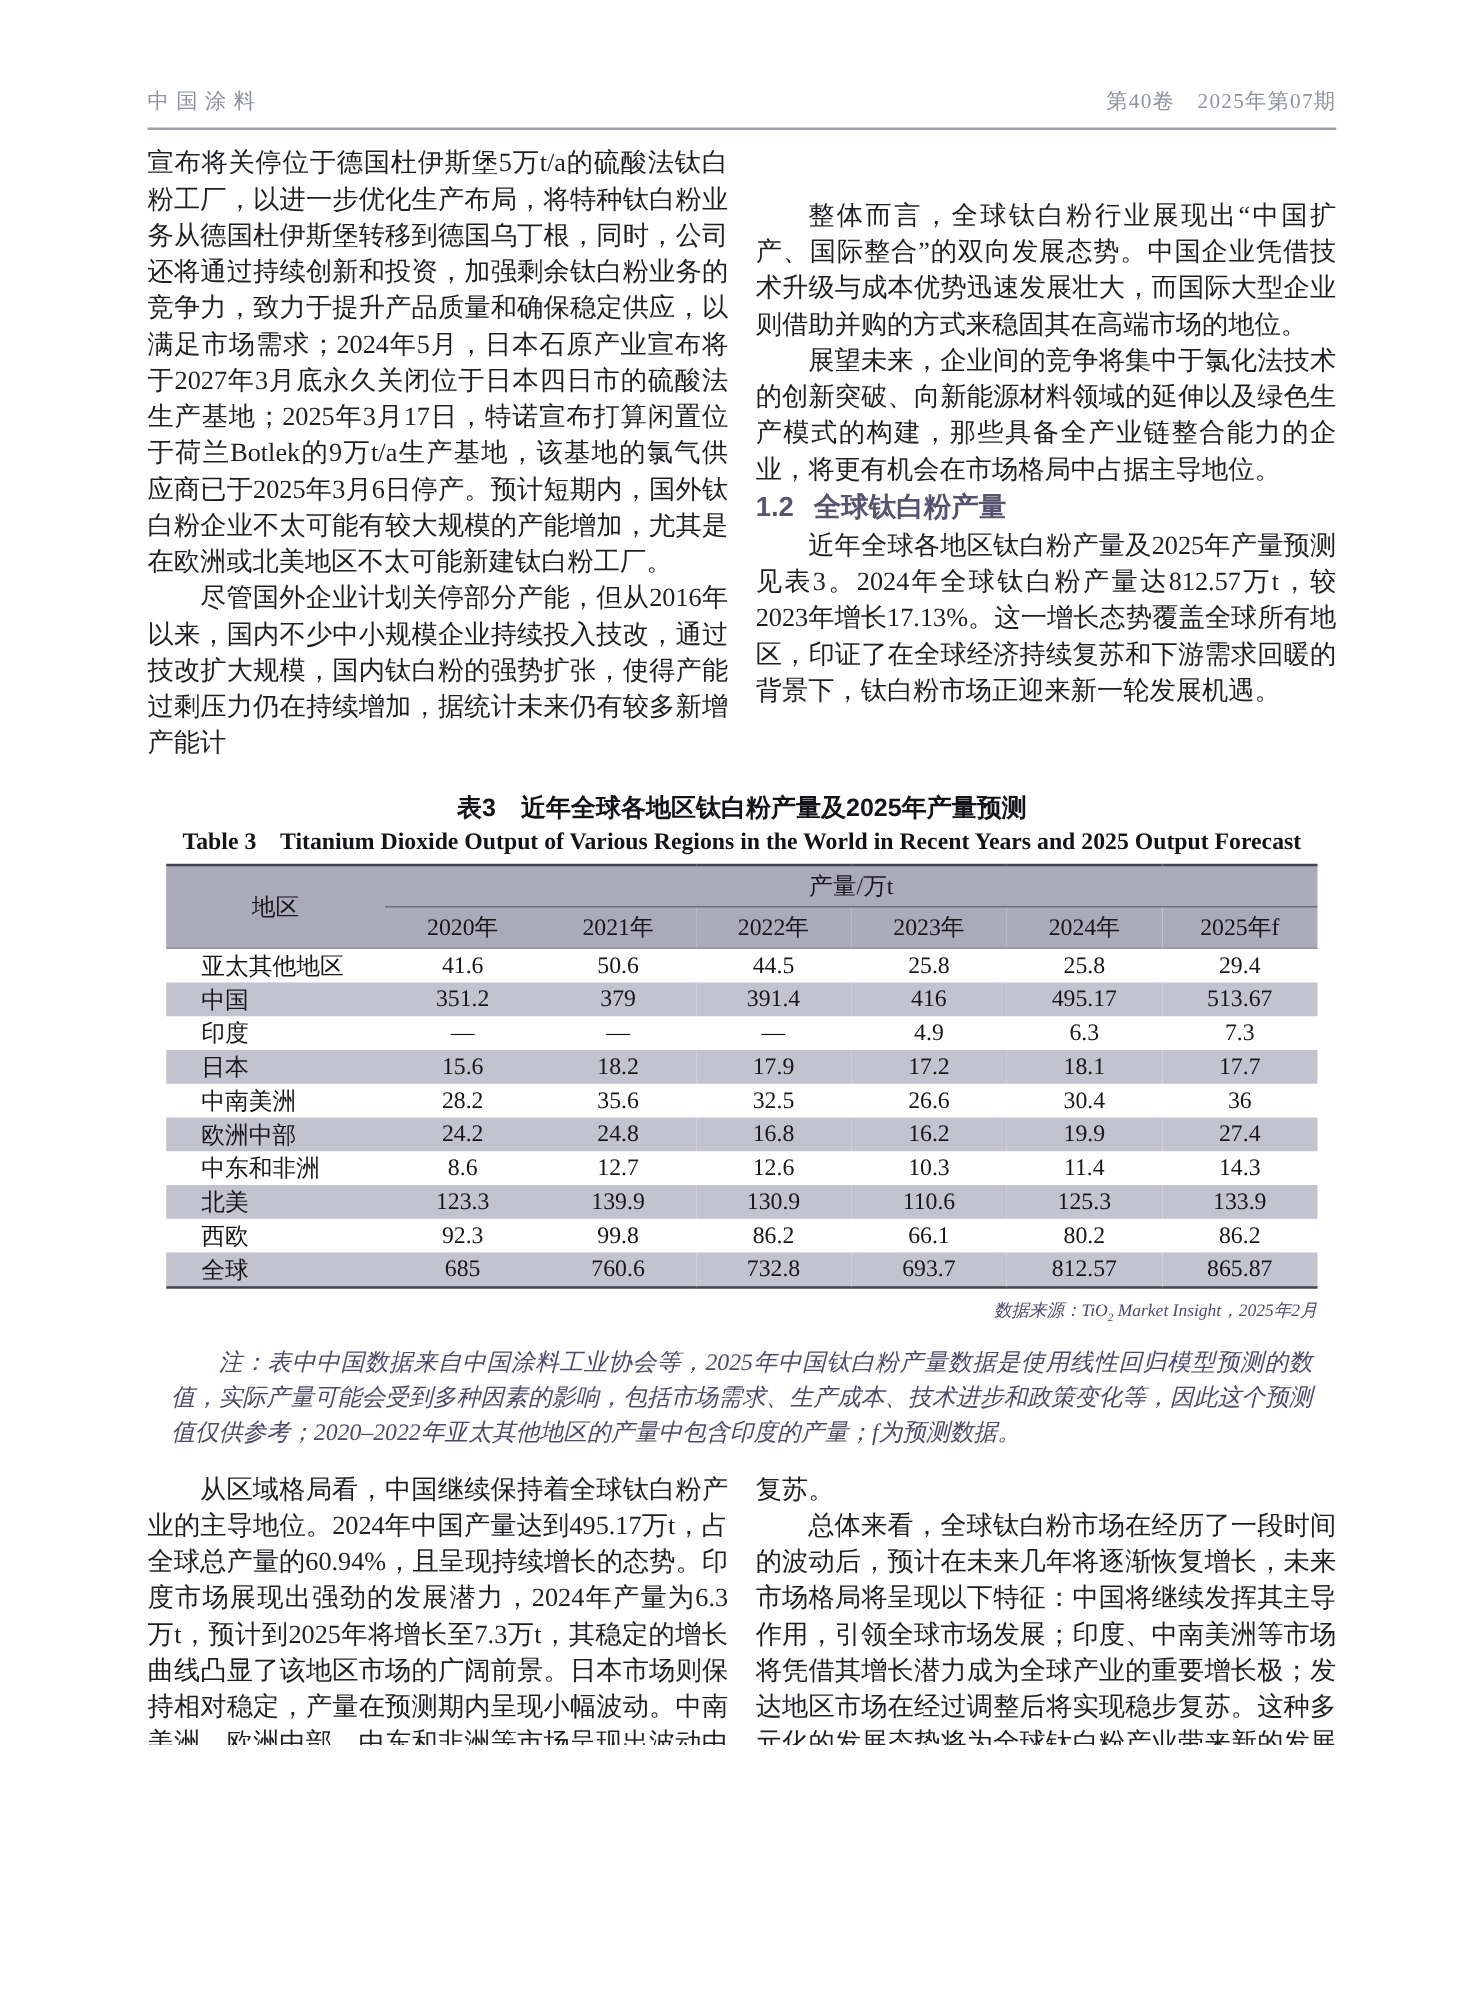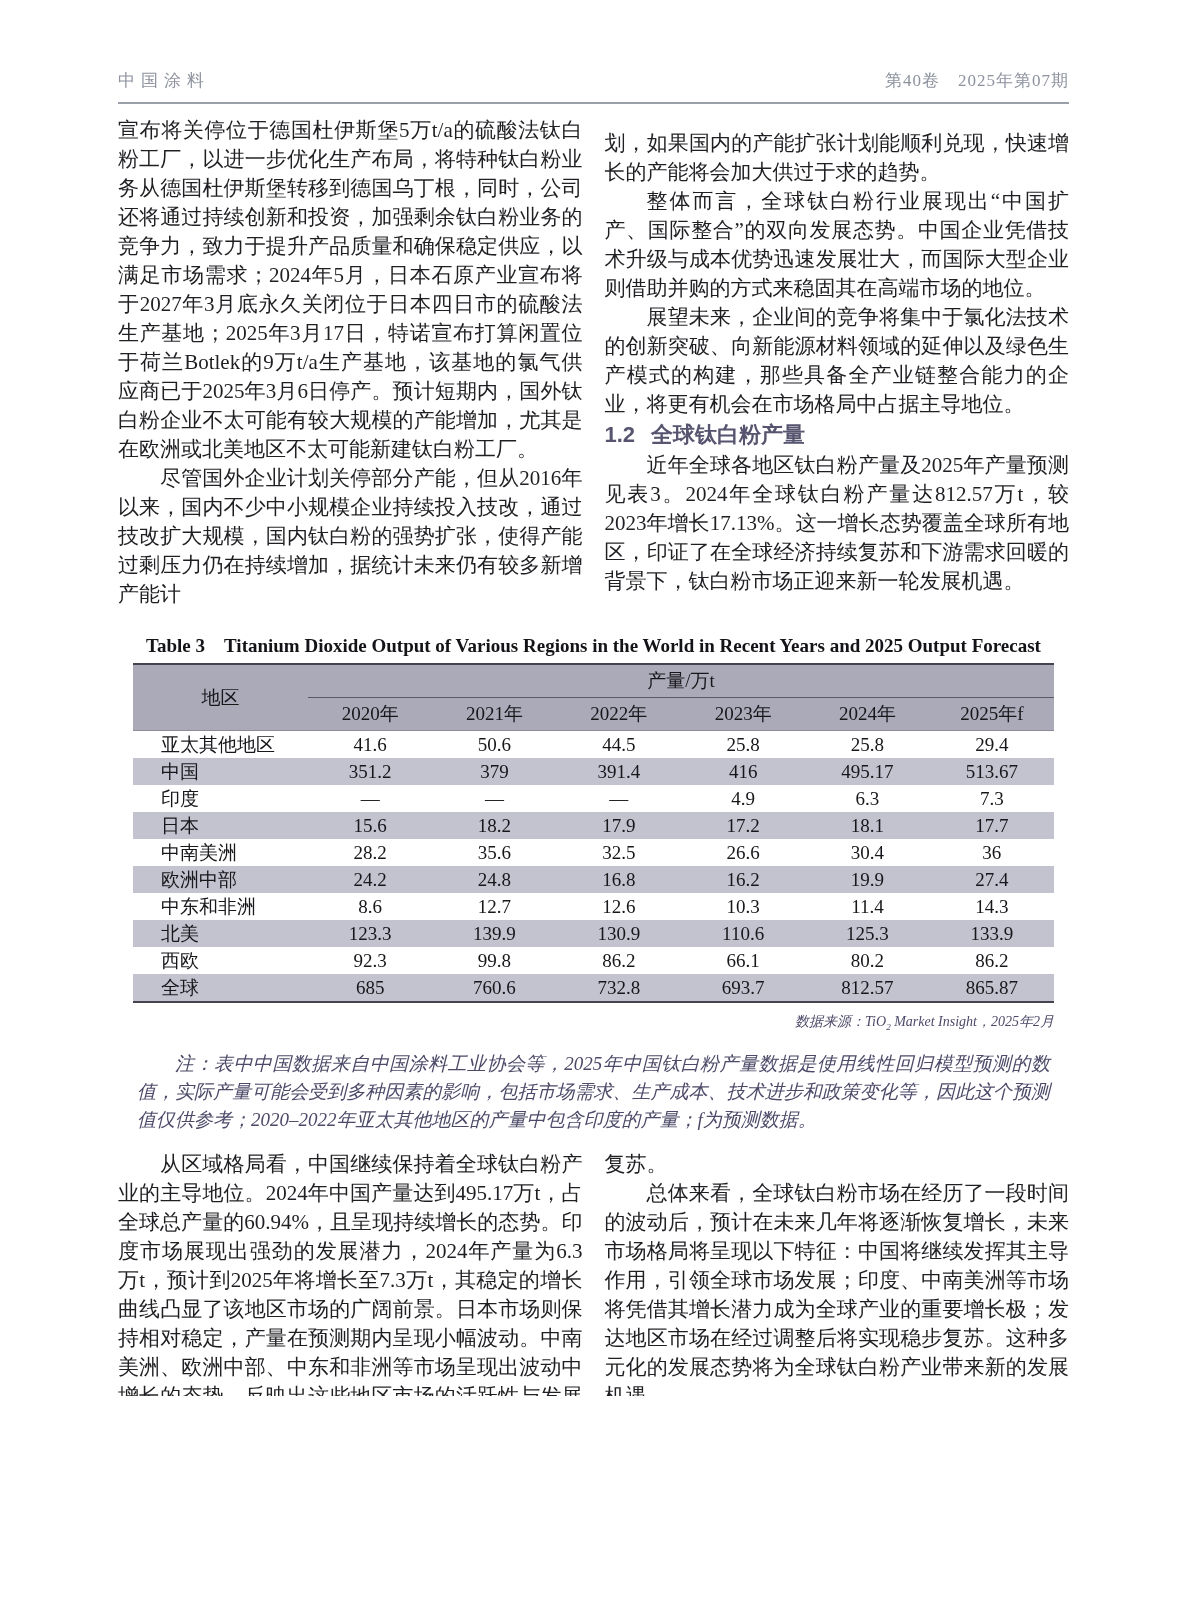--- a/index.html
+++ b/index.html
@@ -94,29 +94,29 @@
     <span class="jt">中国涂料</span>
     <span class="ii">第40卷　2025年第07期</span>
   </div>
 
   <div class="top-cols">
     <div class="col" id="col-top-left">
         <p class="para">宣布将关停位于德国杜伊斯堡5万t/a的硫酸法钛白粉工厂，以进一步优化生产布局，将特种钛白粉业务从德国杜伊斯堡转移到德国乌丁根，同时，公司还将通过持续创新和投资，加强剩余钛白粉业务的竞争力，致力于提升产品质量和确保稳定供应，以满足市场需求；2024年5月，日本石原产业宣布将于2027年3月底永久关闭位于日本四日市的硫酸法生产基地；2025年3月17日，特诺宣布打算闲置位于荷兰Botlek的9万t/a生产基地，该基地的氯气供应商已于2025年3月6日停产。预计短期内，国外钛白粉企业不太可能有较大规模的产能增加，尤其是在欧洲或北美地区不太可能新建钛白粉工厂。</p>
         <p class="para indent">尽管国外企业计划关停部分产能，但从2016年以来，国内不少中小规模企业持续投入技改，通过技改扩大规模，国内钛白粉的强势扩张，使得产能过剩压力仍在持续增加，据统计未来仍有较多新增产能计</p>
       </div>
     <div class="col" id="col-top-right">
-        <p class="para">划，如果国内的产能扩张计划能顺利兑现，快速增长的产能将会加大供过于求的趋势。</p>
         <p class="para indent">整体而言，全球钛白粉行业展现出“中国扩产、国际整合”的双向发展态势。中国企业凭借技术升级与成本优势迅速发展壮大，而国际大型企业则借助并购的方式来稳固其在高端市场的地位。</p>
         <p class="para indent">展望未来，企业间的竞争将集中于氯化法技术的创新突破、向新能源材料领域的延伸以及绿色生产模式的构建，那些具备全产业链整合能力的企业，将更有机会在市场格局中占据主导地位。</p>
         <div class="sec-heading"><span class="sec-num">1.2</span><span>全球钛白粉产量</span></div>
         <p class="para indent">近年全球各地区钛白粉产量及2025年产量预测见表3。2024年全球钛白粉产量达812.57万t，较2023年增长17.13%。这一增长态势覆盖全球所有地区，印证了在全球经济持续复苏和下游需求回暖的背景下，钛白粉市场正迎来新一轮发展机遇。</p>
       </div>
   </div>
 
   <div class="table-block">
+    <div class="caption-cn">表3　近年全球各地区钛白粉产量及2025年产量预测</div>
     <div class="caption-en">Table 3　Titanium Dioxide Output of Various Regions in the World in Recent Years and 2025 Output Forecast</div>
     <table class="t3">
       <colgroup>
         <col class="c-region">
         <col class="c-year">
           <col class="c-year">
           <col class="c-year">
         <col class="c-year">
           <col class="c-year">
           <col class="c-year">

